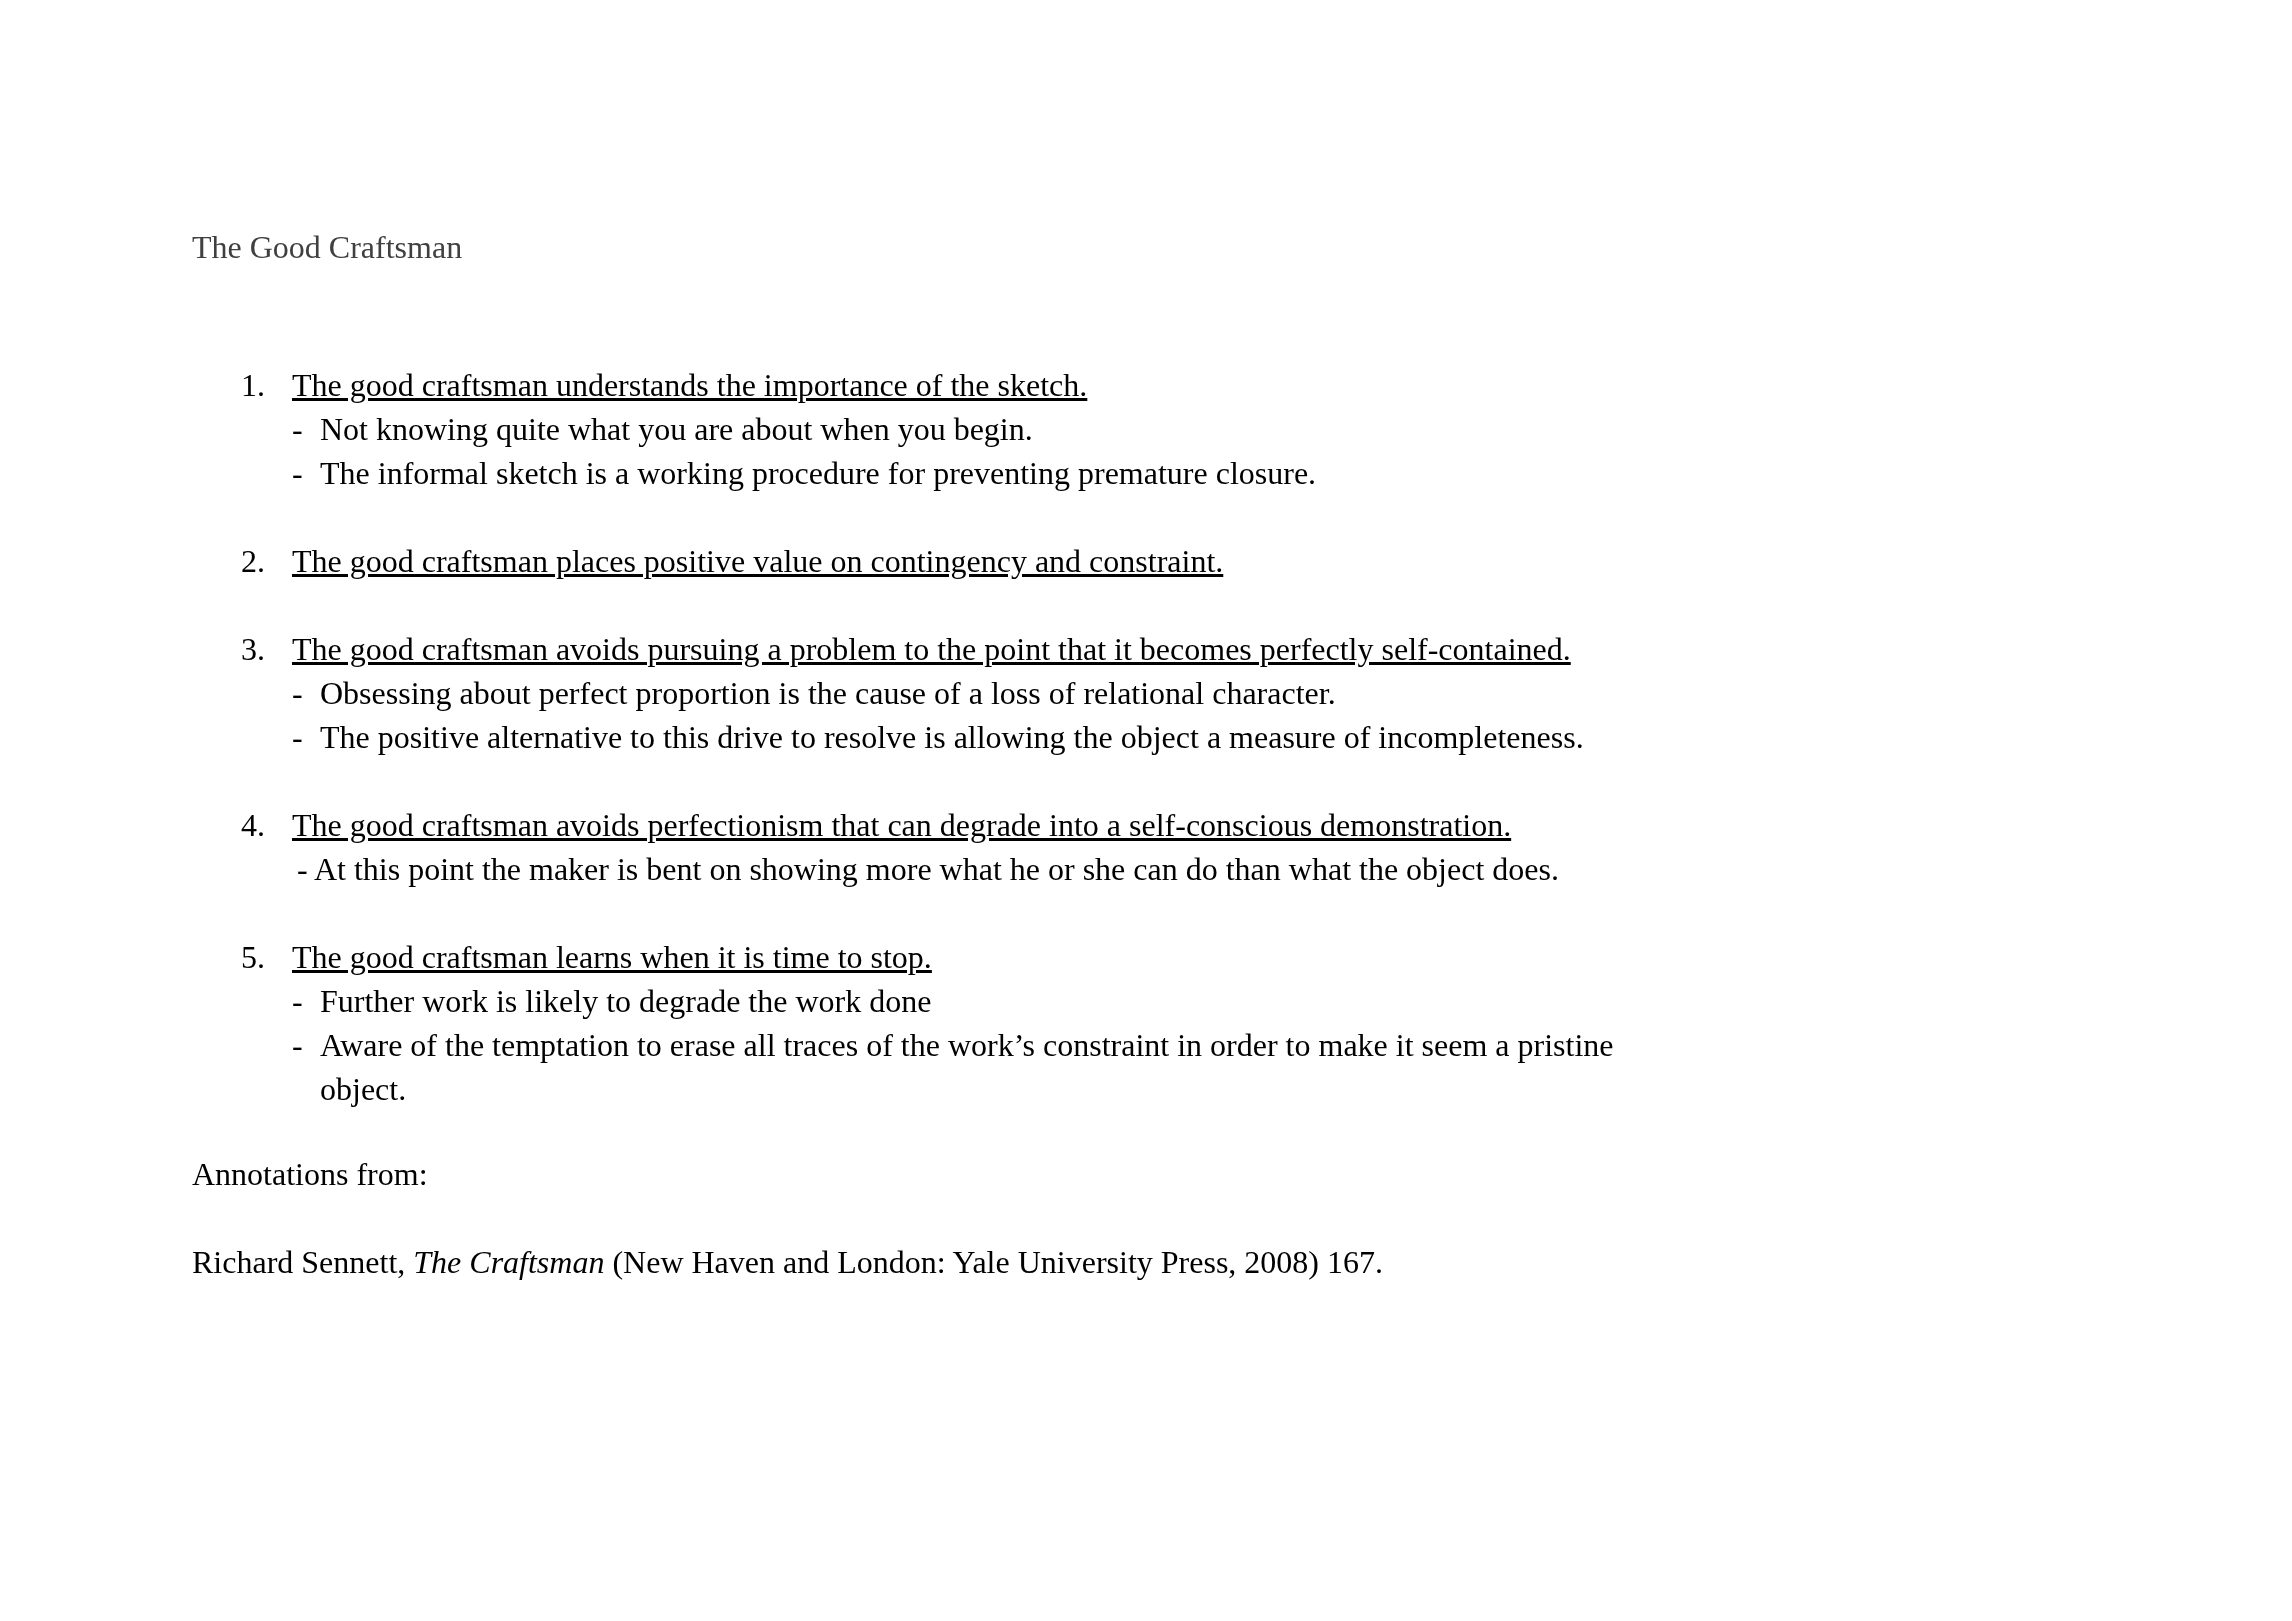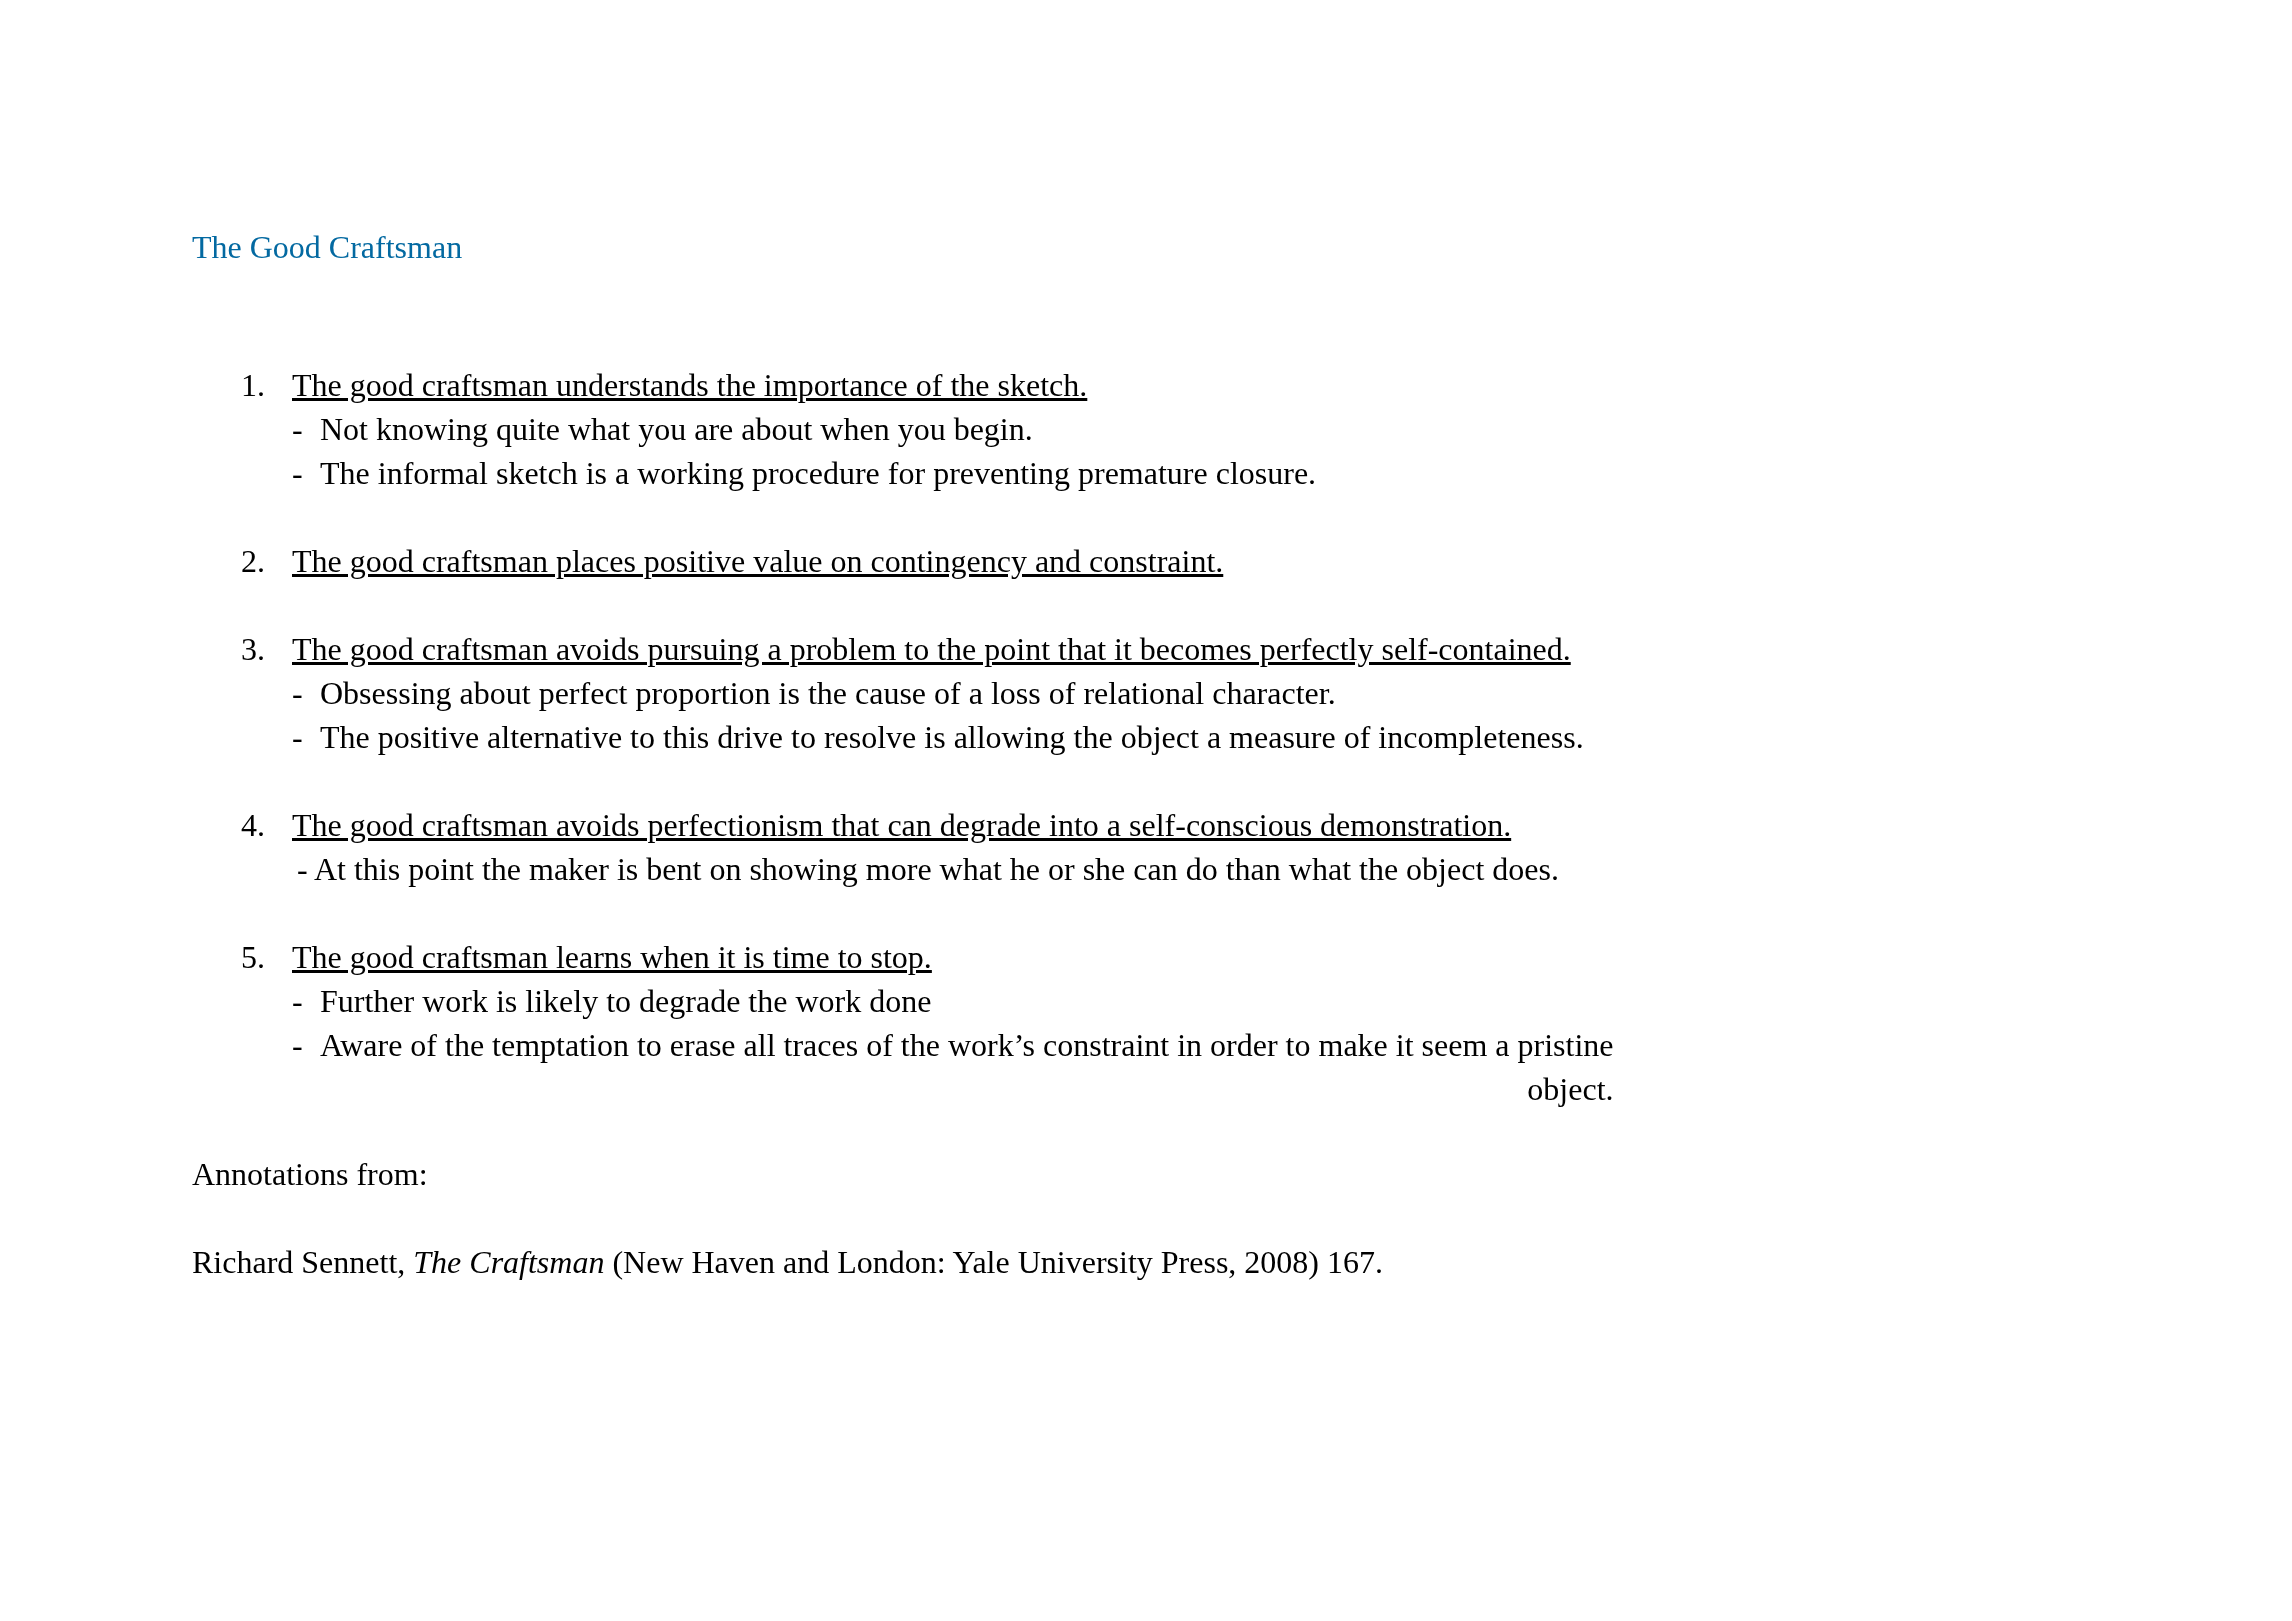--- a/index.html
+++ b/index.html
@@ -51,21 +51,20 @@
     align-items: flex-start;
   }
   .sub .dash {
     margin-left: 292px;
     width: 28px;
     flex: 0 0 28px;
   }
   .sub .sub-text {
     max-width: 1813px;
     white-space: pre-line;
-    text-align: right;
   }
   .inline-sub {
     margin-left: 297px;
     max-width: 1813px;
   }
   .annotations {
     margin: 41px 0 0 192px;
   }
   .citation {
     margin: 44px 0 0 192px;
@@ -73,21 +72,21 @@
   .citation em {
     font-style: italic;
   }
   p, div { margin-bottom: 0; margin-right: 0; }
 </style>
 </head>
 <body>
 
 <div class="page">
 
-  <div class="doc-title" style="color: #0369a1;">The Good Craftsman</div>
+  <div class="doc-title" style="color: #404040;">The Good Craftsman</div>
 
   <div class="list">
 
     <div class="item">
       <span class="num">1.</span>
       <div class="item-text">The good craftsman understands the importance of the sketch.</div>
     </div>
     <div class="sub">
       <span class="dash">-</span>
       <div class="sub-text">Not knowing quite what you are about when you begin.</div>

